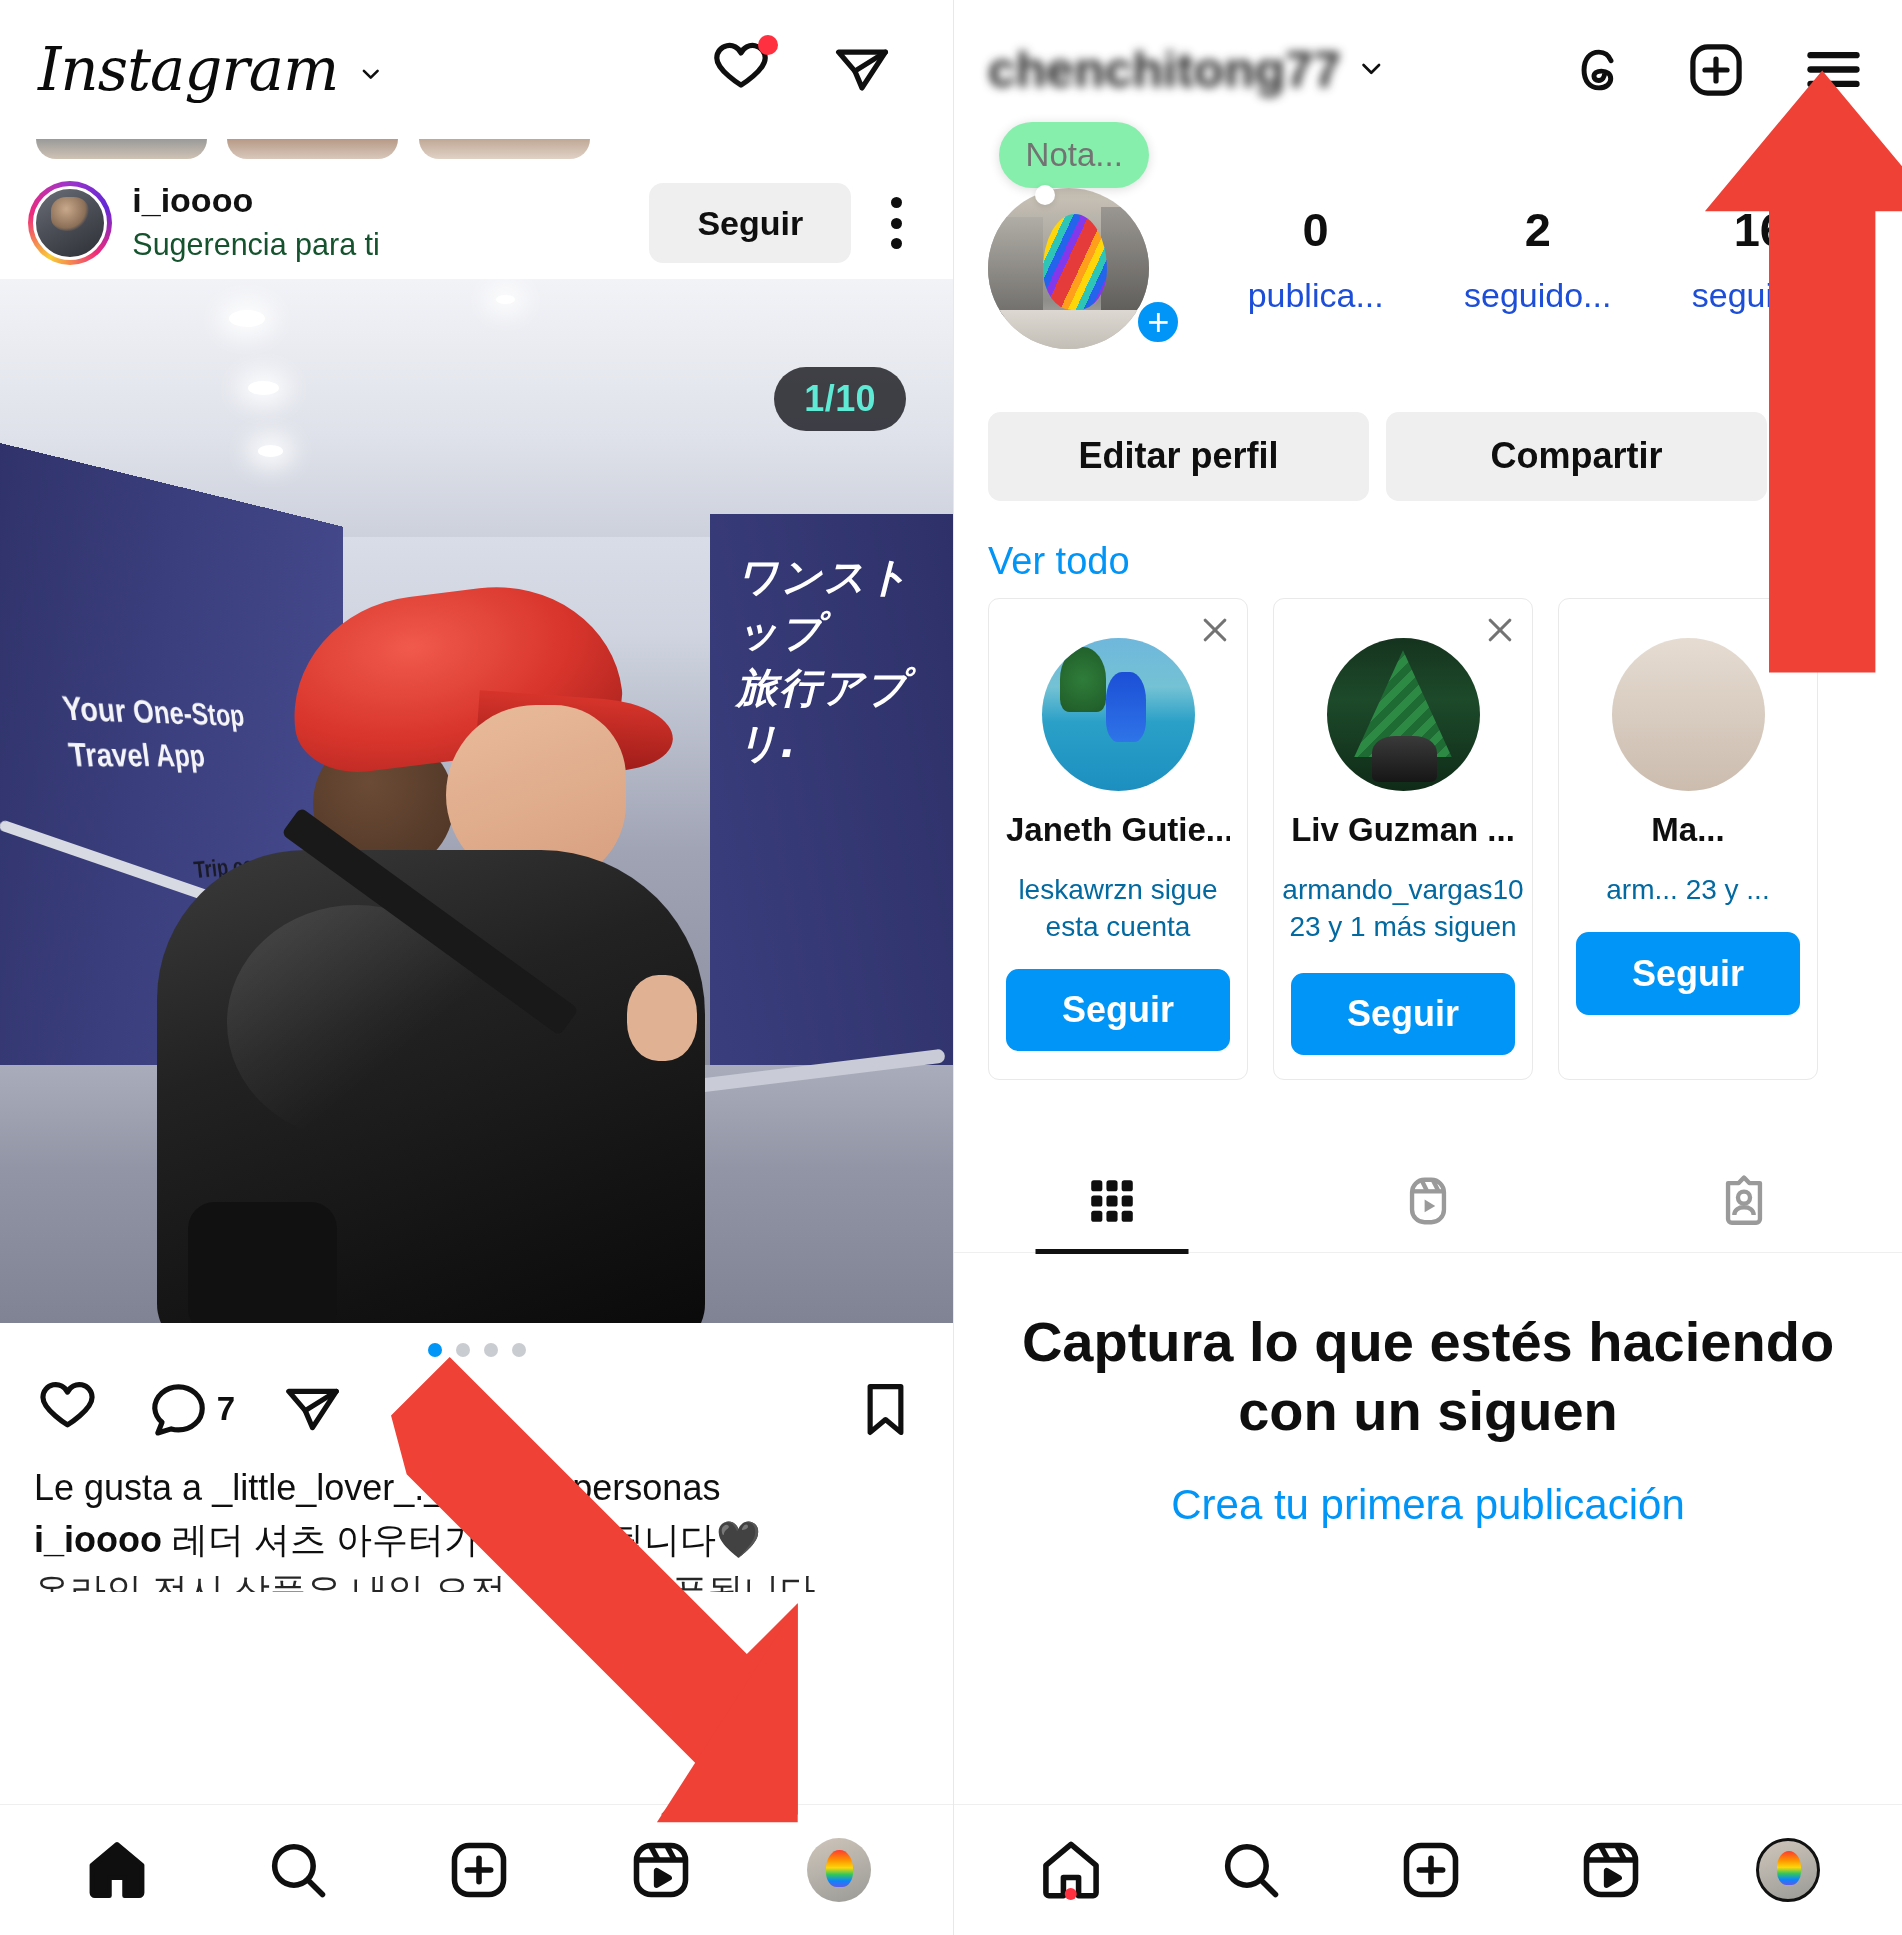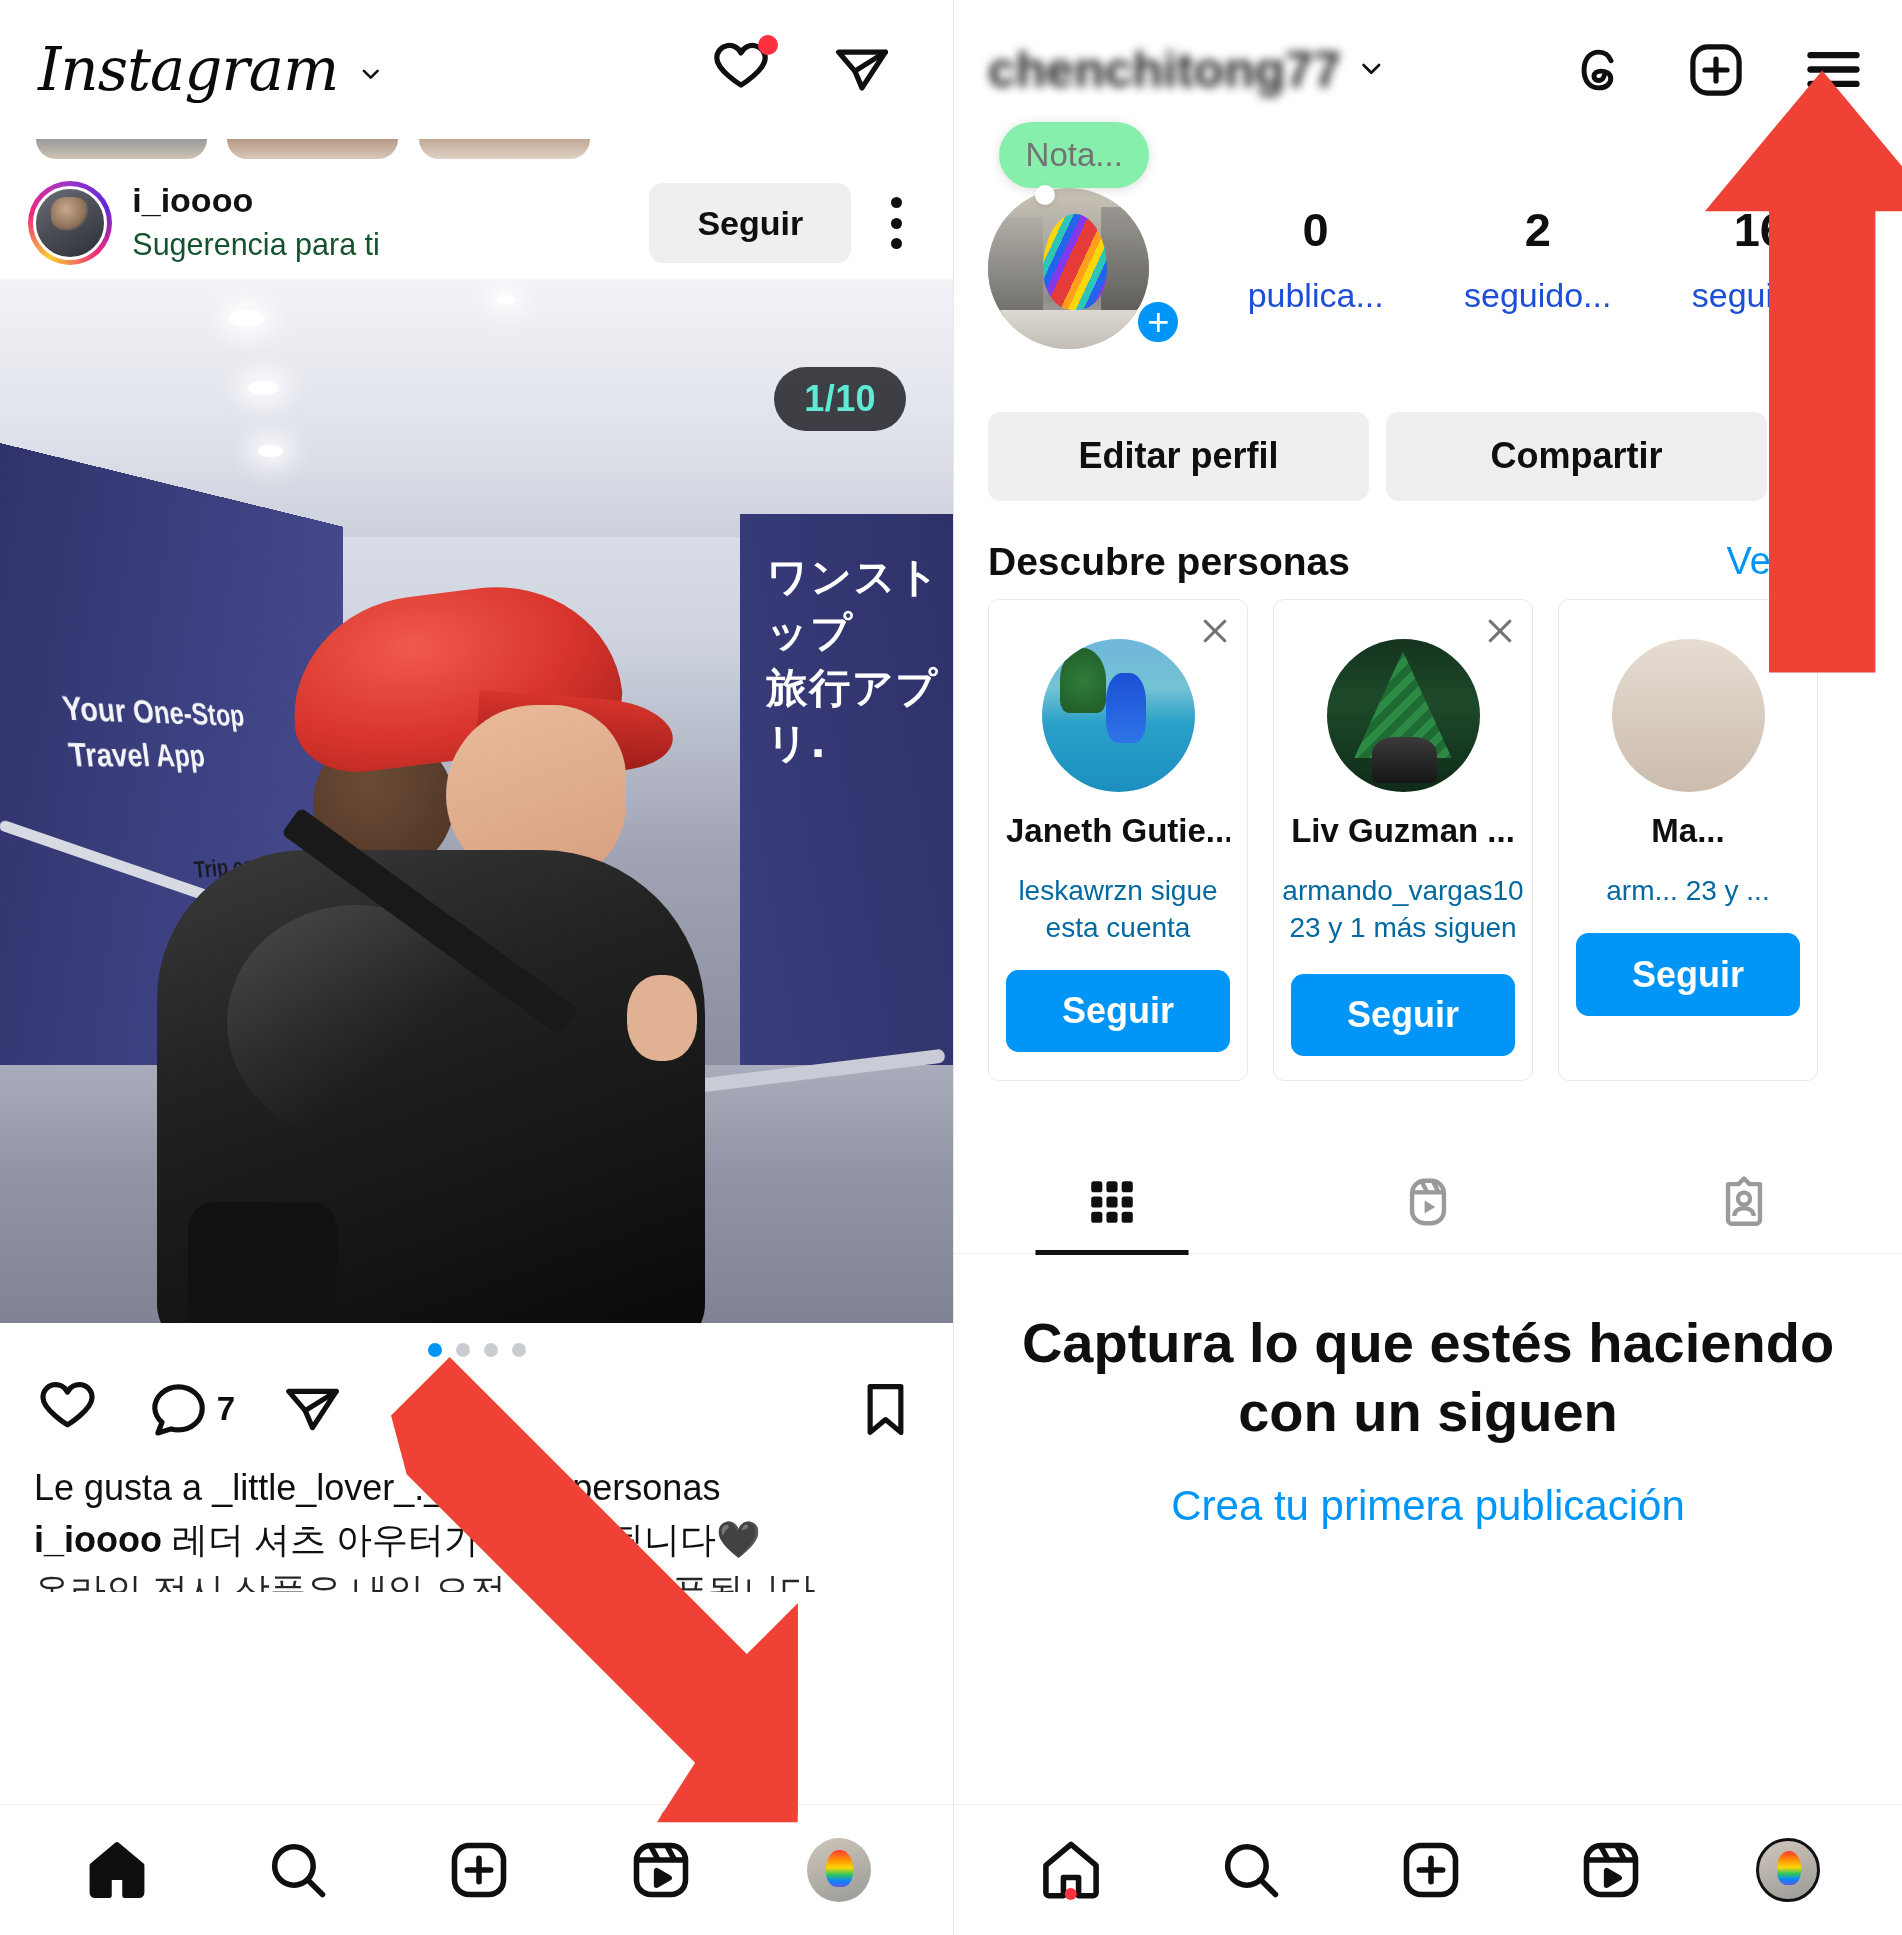--- a/index.html
+++ b/index.html
@@ -95,22 +95,23 @@
   .wall-l .ad-txt {
     position:absolute; left:78px; top:235px; color:#fff; font-weight:700;
     font-size:36px; line-height:1.35; transform: rotate(-9deg) skewY(8deg);
     font-family:"Liberation Sans",sans-serif; opacity:.95;
   }
   .wall-l .brand {
     position:absolute; left:250px; top:422px; color:#111; font-weight:700;
     font-size:28px; transform: rotate(-9deg) skewY(8deg); opacity:.8;
   }
   .wall-r {
-    position:absolute; right:0; top:235px; width:214px; height:594px;
+    position:absolute; right:0; top:235px; width:244px; height:594px;
     background: linear-gradient(260deg,#2e3169 0%, #3a3e7d 100%);
+    font-style: italic;
   }
   .wall-r .jp {
     position:absolute; left:26.6px; top:36px; color:#fff; font-weight:700;
     font-size: 41px; line-height:1.35; letter-spacing:1.6px;
     font-family:"DejaVu Sans",sans-serif;
   }
   .wall-r-base { position:absolute; right:0; top:821px; width:266px; height:86px; background:#e7e6e2;}
   .floor {
     position:absolute; left:0; bottom:0; width:100%; height:258px;
     background: linear-gradient(180deg,#a9adbb,#9195a5 40%, #7f8394);
@@ -570,21 +571,20 @@
         <svg width="48" height="48" viewBox="0 0 24 24" fill="#0f0f0f">
             <circle cx="10" cy="7.6" r="3.9"></circle>
             <path d="M2.6 20c0-4 3.3-6.2 7.4-6.2s7.4 2.2 7.4 6.2z"></path>
             <rect x="16.6" y="3.2" width="2" height="7" rx="1"></rect>
             <rect x="14.1" y="5.7" width="7" height="2" rx="1"></rect>
           </svg>
       </button>
     </div>
 
     <div class="discover-hdr">
-      <span class="discover-title">Descubre personas</span>
       <span class="discover-all">Ver todo</span>
     </div>
 
     <div class="sugg-row">
       <div class="sugg-card">
         <span class="sugg-close">
           <svg width="36" height="36" viewBox="0 0 24 24" fill="none" stroke="#737373" stroke-width="2.1" stroke-linecap="round">
               <line x1="5.5" y1="5.5" x2="18.5" y2="18.5"></line>
               <line x1="18.5" y1="5.5" x2="5.5" y2="18.5"></line>
             </svg>

